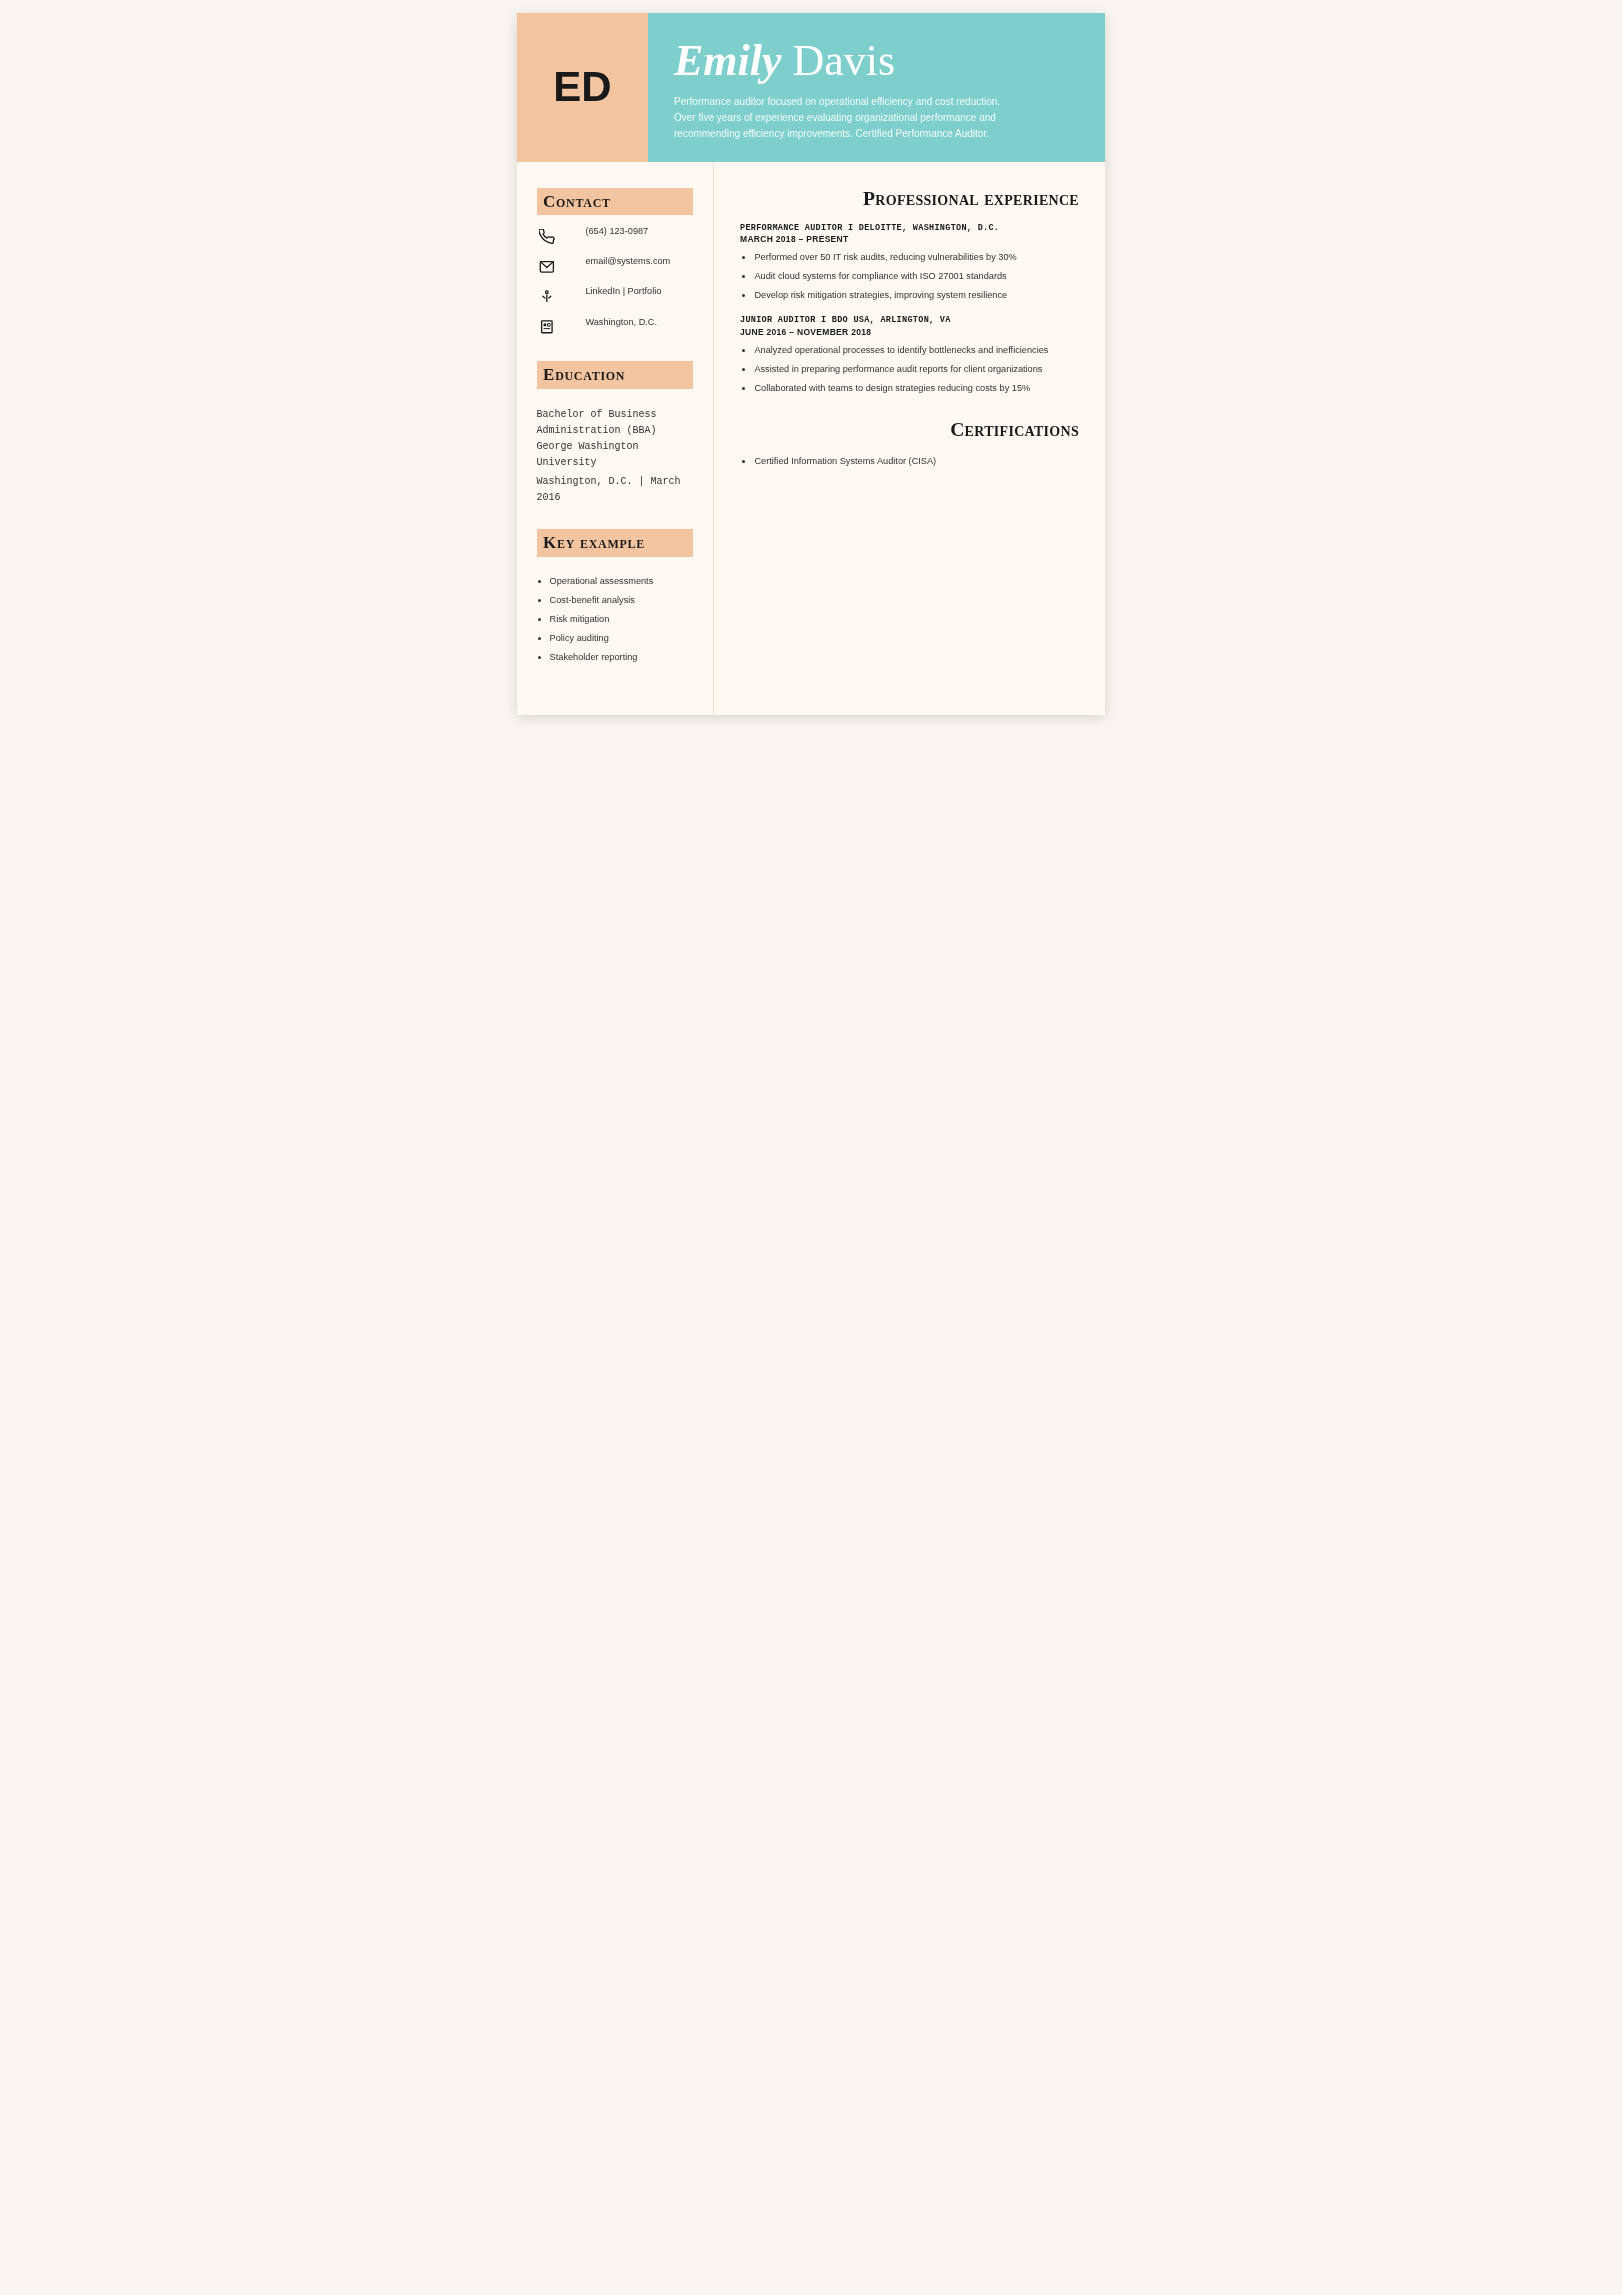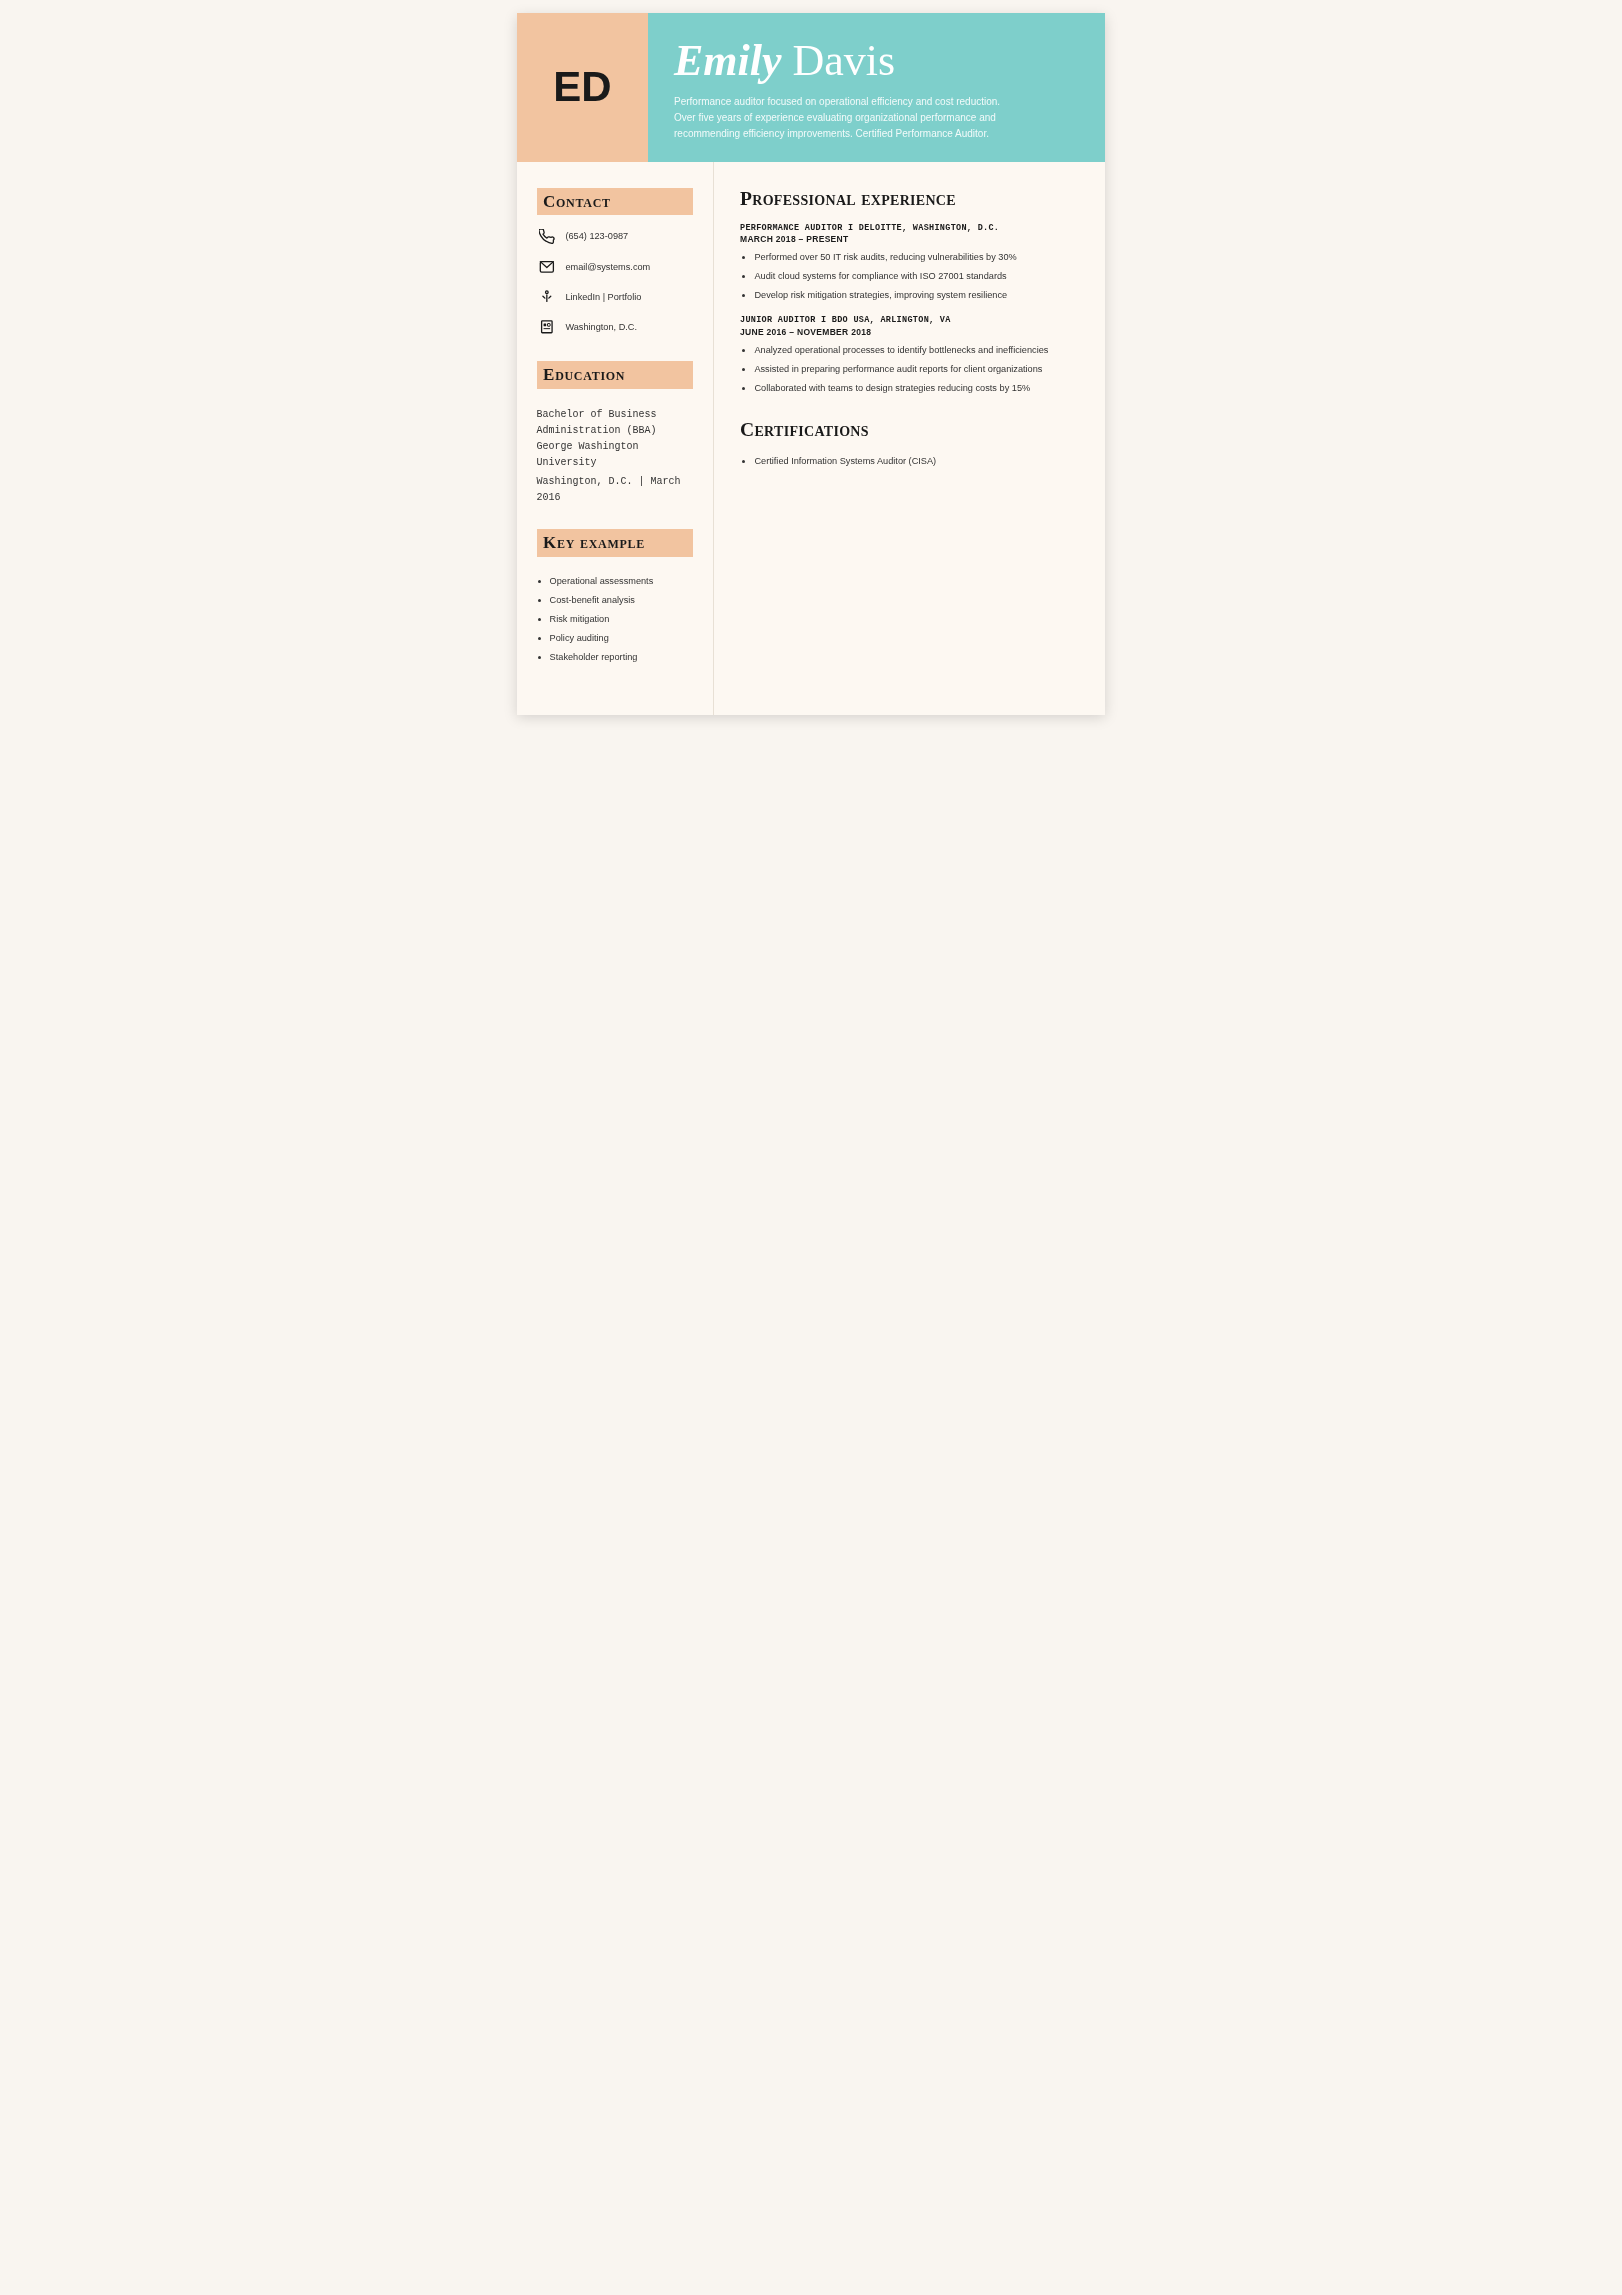--- a/index.html
+++ b/index.html
@@ -118,39 +118,40 @@
       font-size: 17px;
     }
 
     .right-section-title {
       font-size: 18.3px;
       font-weight: 700;
       color: #1a1a1a;
       font-family: Georgia, serif;
       margin-bottom: 13px;
       letter-spacing: 0.3px;
+      text-align: right;
     }
 
     .right-section-title .caps-first {
       font-variant: small-caps;
       font-size: 19.6px;
     }
 
     
     .contact-section {
       margin-bottom: 23.5px;
     }
 
     .contact-item {
       display: flex;
-      align-items: center;
       margin-bottom: 9.2px;
       font-size: 9.2px;
       color: #333;
       font-family: Arial, sans-serif;
+      gap: 20px;
     }
 
     .contact-icon {
       width: 21px;
       height: 21px;
       flex-shrink: 0;
       margin-right: 7.8px;
       display: flex;
       align-items: center;
       justify-content: center;

